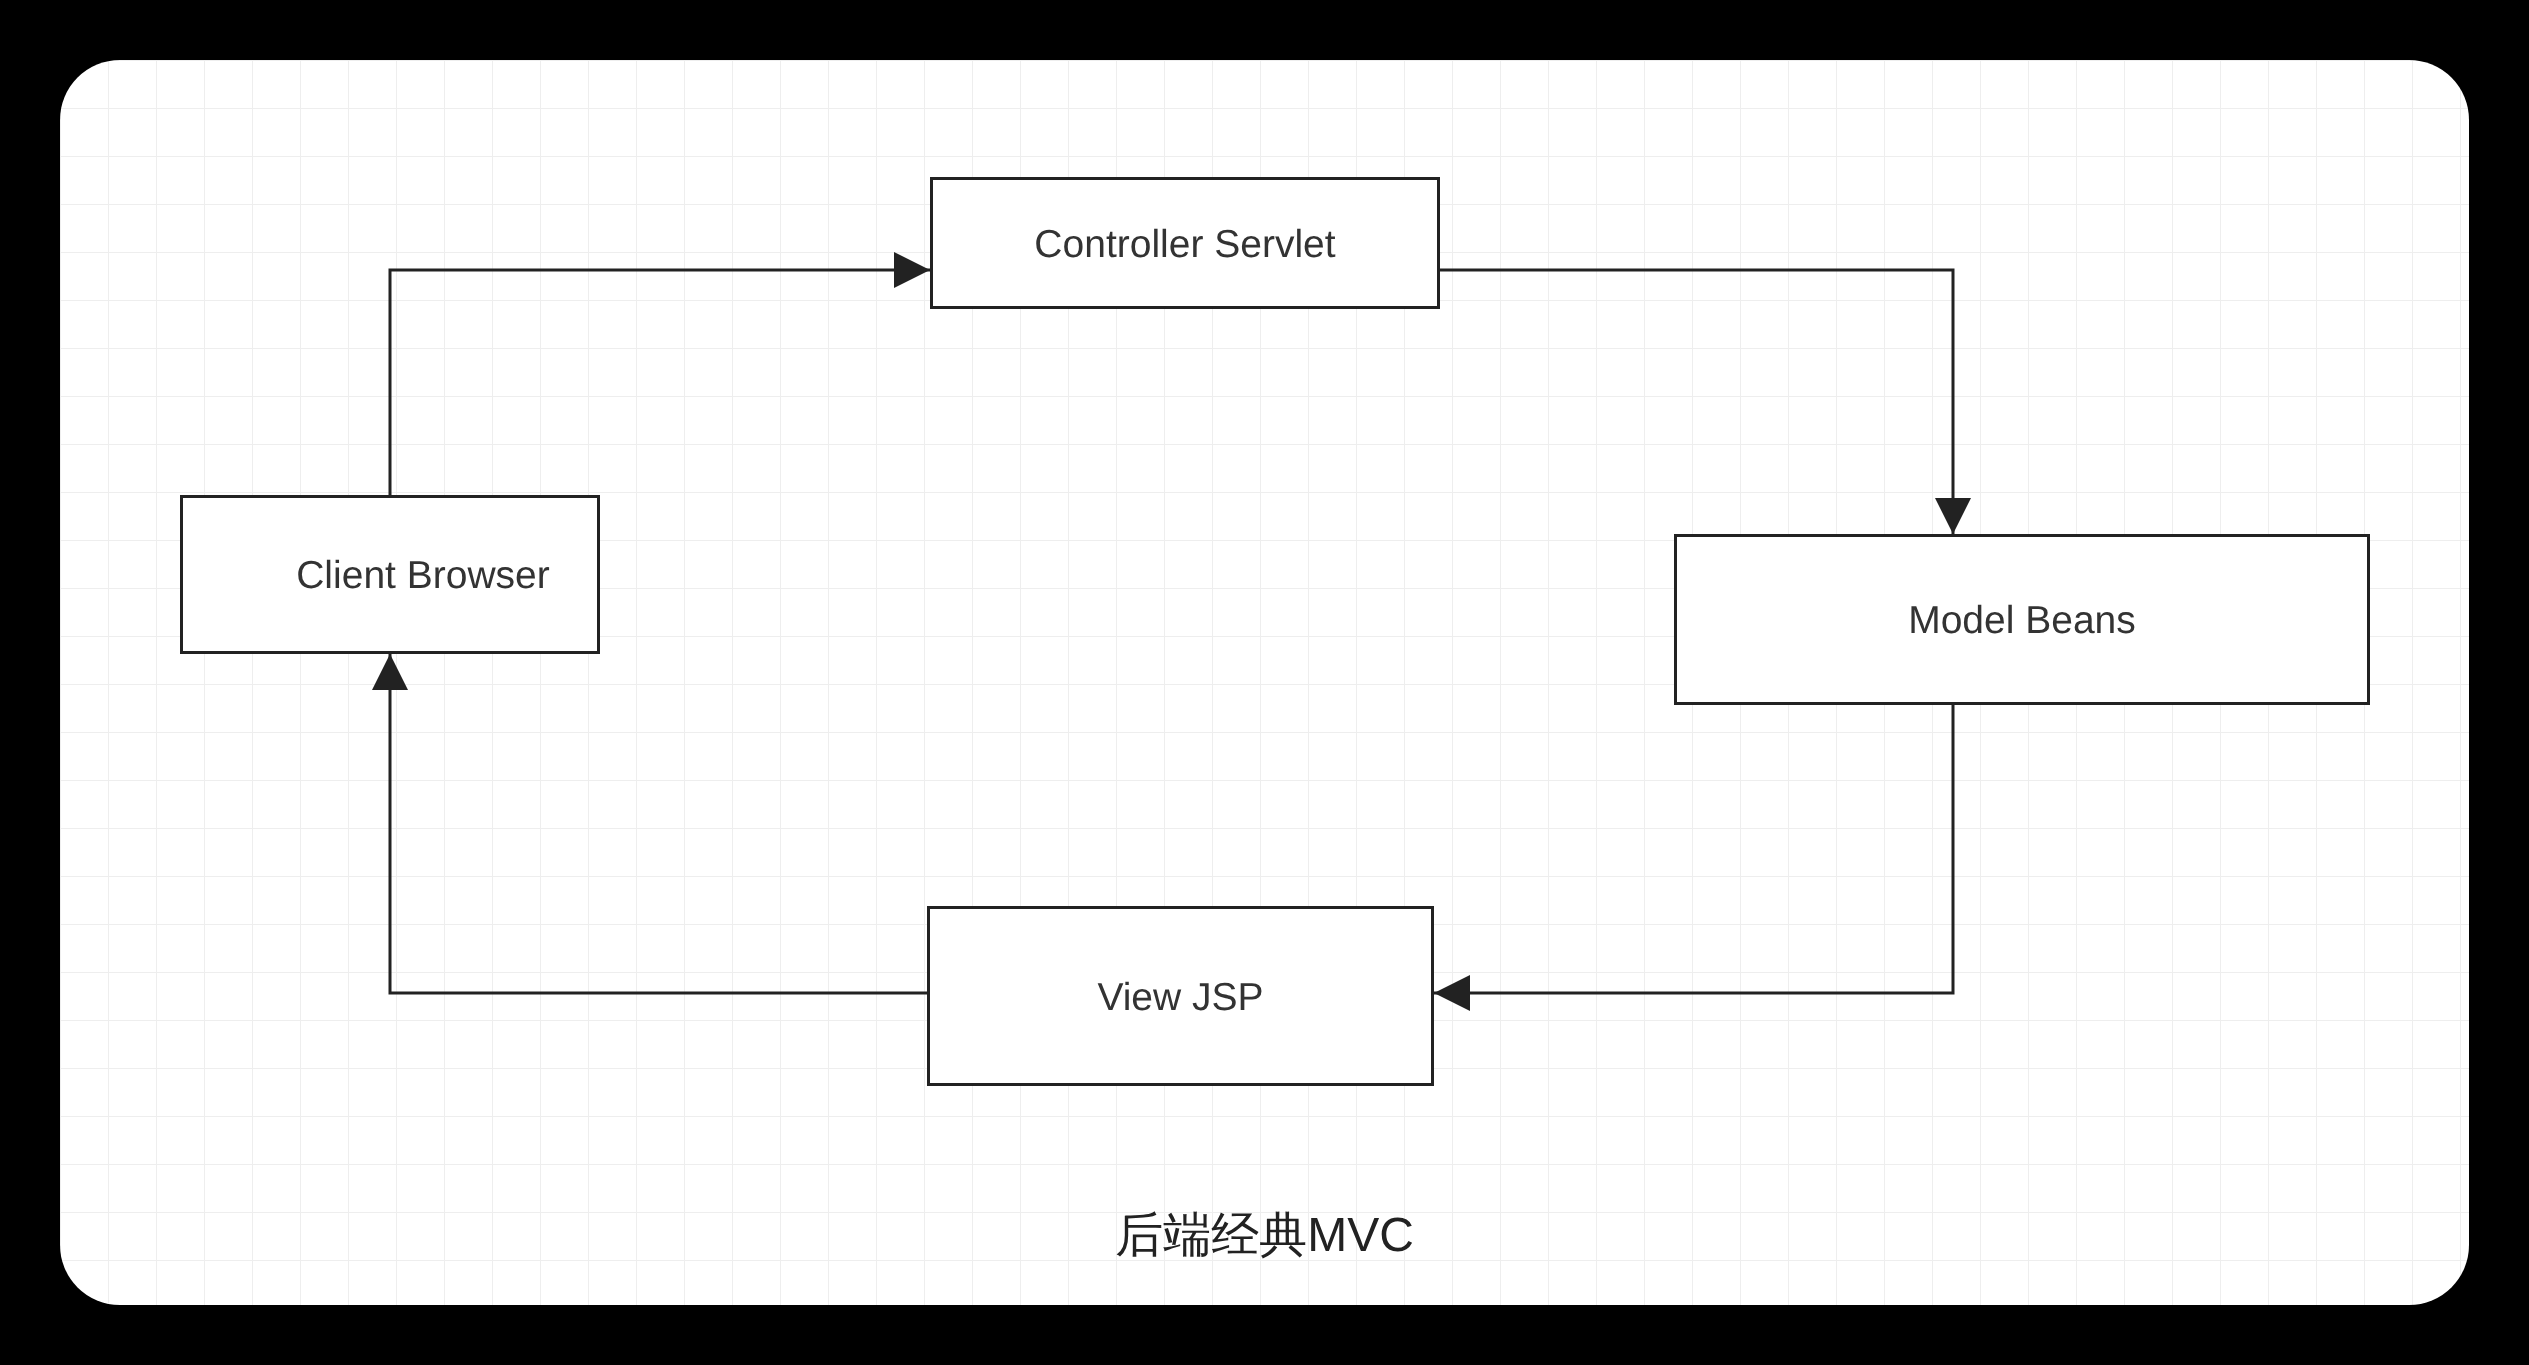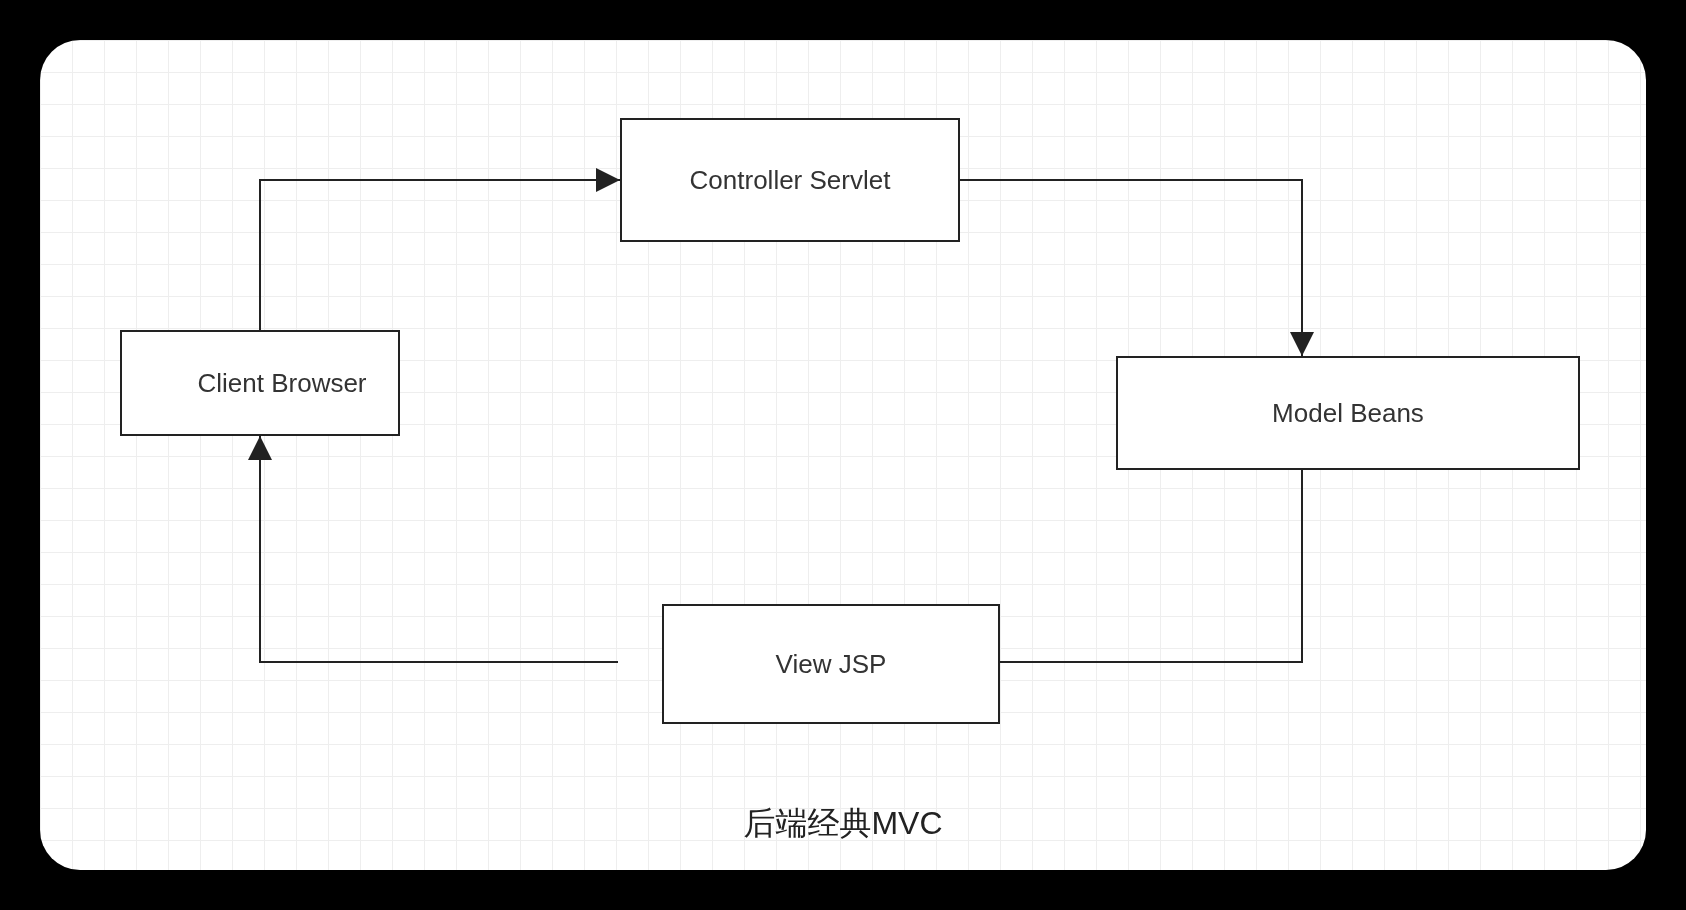--- a/index.html
+++ b/index.html
@@ -74,26 +74,26 @@
         <polyline points="220,290 220,140 580,140" fill="none" stroke="#222222" stroke-width="2" marker-end="url(#arrow-right)"></polyline>
         <polyline points="920,140 1262,140 1262,316" fill="none" stroke="#222222" stroke-width="2" marker-end="url(#arrow-down)"></polyline>
         <polyline points="1262,430 1262,622 916,622" fill="none" stroke="#222222" stroke-width="2" marker-end="url(#arrow-left)"></polyline>
         <polyline points="578,622 220,622 220,396" fill="none" stroke="#222222" stroke-width="2" marker-end="url(#arrow-up)"></polyline>
       </g>
   </svg>
 
   <div id="box-client" class="box" style="left: 80px; top: 290px; width: 280px; height: 106px; padding-left: 44px;">
     <span>Client Browser</span>
   </div>
-  <div id="box-controller" class="box" style="left: 580px; top: 78px; width: 340px; height: 124px;">
+  <div id="box-controller" class="box" style="left: 580px; top: 78px; width: 340px; height: 88px;">
     <span>Controller  Servlet</span>
   </div>
   <div id="box-model" class="box" style="left: 1076px; top: 316px; width: 464px; height: 114px;">
     <span>Model Beans</span>
   </div>
-  <div id="box-view" class="box" style="left: 578px; top: 564px; width: 338px; height: 120px; margin-left: 44px;">
+  <div id="box-view" class="box" style="left: 578px; top: 564px; width: 338px; height: 120px;">
     <span>View JSP</span>
   </div>
 
   <div class="caption">
     <span>后端经典MVC</span>
   </div>
 </div>
 
 </body></html>

